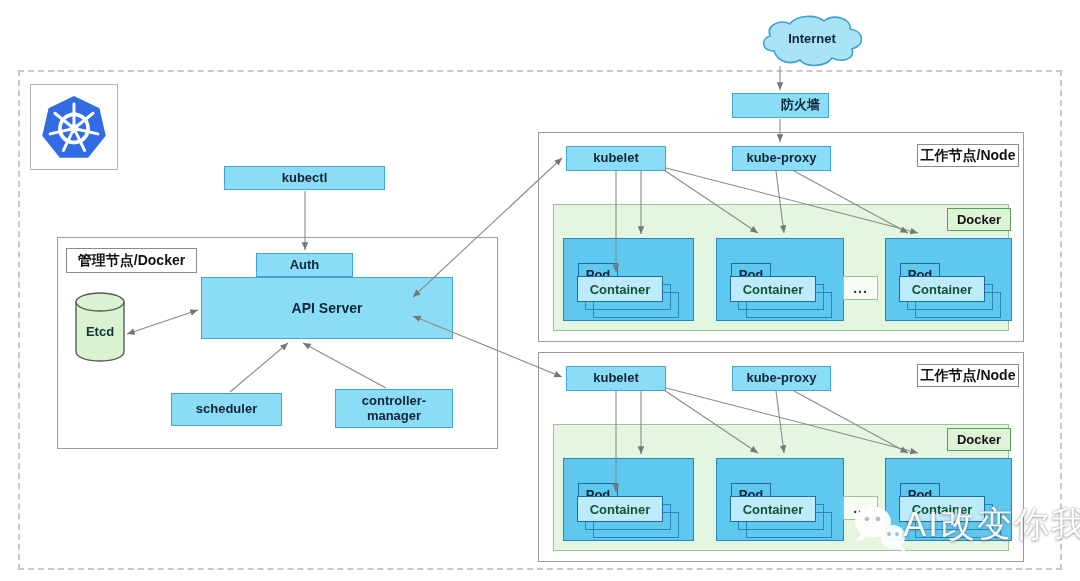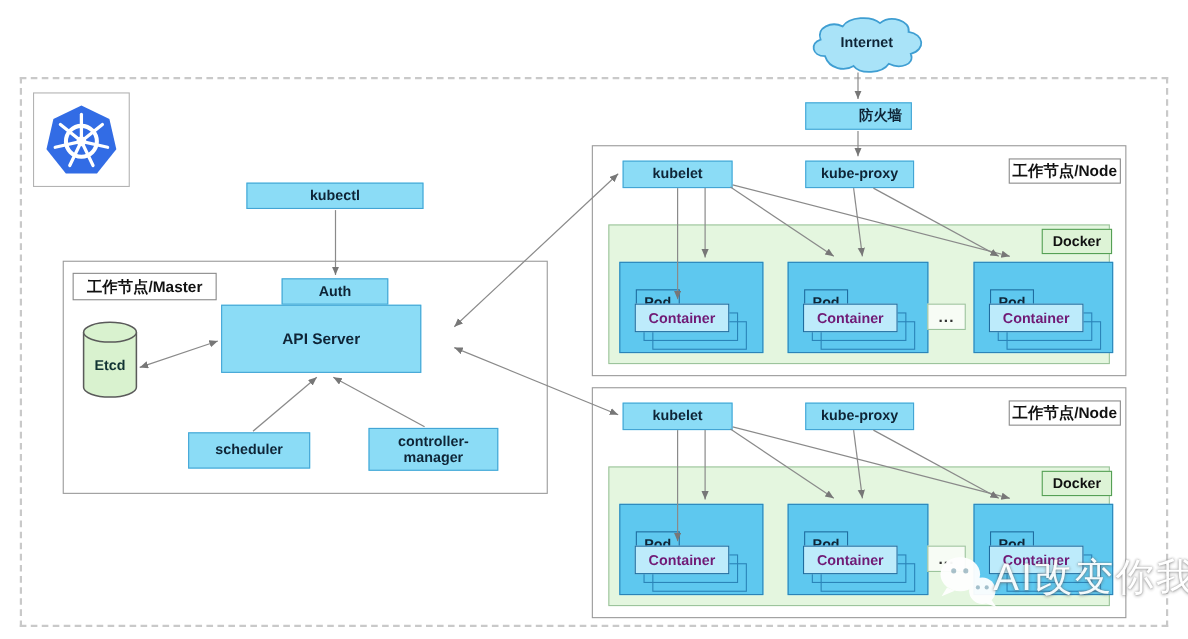--- a/index.html
+++ b/index.html
@@ -45,21 +45,21 @@
     font-size:13px; font-weight:700; color:#0e2436;margin-top:16px;
   }
   .ghost {
     position:absolute; width:86px; height:26px;
     background: transparent; border: 1px solid #2b84b8;
   }
   .container-box {
     position:absolute; left:13px; top:37px; width:86px; height:26px;
     background:#bdebfb; border:1px solid #1f6da0;
     display:flex; align-items:center; justify-content:center;
-    font-size:13px; font-weight:700; color:#701a75;
+    font-size:13px; font-weight:700; color:#14532d;
   }
   .dots-box {
     background:#f7fcf5; border:1px solid #9cc49c;
     display:flex; align-items:center; justify-content:center;
     font-size:14px; font-weight:700; color:#333; letter-spacing:1px;
   }
   .cloud-label {
     position:absolute; left:0; top:20px; width:100%;
     text-align:center; font-size:13px; font-weight:700; color:#0e2436;
   }
@@ -95,46 +95,46 @@
         <line x1="50" y1="52" x2="64.3" y2="81.7"></line>
         <line x1="50" y1="52" x2="35.7" y2="81.7"></line>
         <line x1="50" y1="52" x2="17.8" y2="59.3"></line>
         <line x1="50" y1="52" x2="24.2" y2="31.4"></line>
       </g>
       <circle cx="50" cy="52" r="19" fill="none" stroke="#ffffff" stroke-width="5"></circle>
       <circle cx="50" cy="52" r="6" fill="#ffffff"></circle>
     </svg>
   </div>
 
-  <div class="abs" style="left:730px; top:11px; width:116px; height:58px;">
+  <div class="abs" style="left:754px; top:11px; width:116px; height:58px;">
     <svg width="116" height="58" viewBox="0 0 116 58">
       <path d="M20,40 C8,40 6,28 16,25 C12,14 26,8 36,13 C42,4 62,3 70,10 C80,2 98,8 96,18 C110,20 112,34 98,38 C102,48 88,52 78,47 C72,56 52,57 46,49 C38,54 24,52 20,40 Z" fill="#a9e3f8" stroke="#3f9ed2" stroke-width="1.6"></path>
     </svg>
     <div class="cloud-label">Internet</div>
   </div>
 
   <div class="abs bluebox z3" style="left:732px; top:93px; width:97px; height:25px;padding-left:40px;">
     <span>防火墙</span>
   </div>
 
   <div class="abs frame" style="left:57px; top:237px; width:441px; height:212px;"></div>
 
   <div class="abs whitelabel z3" style="left:66px; top:248px; width:131px; height:25px;">
-    <span>工作节点/Master</span>
+    <span>管理节点/Docker</span>
   </div>
 
   <div class="abs bluebox z3" style="left:224px; top:166px; width:161px; height:24px;">
     <span>kubectl</span>
   </div>
 
   <div class="abs bluebox z3" style="left:256px; top:253px; width:97px; height:24px;">
     <span>Auth</span>
   </div>
 
-  <div class="abs bluebox z3" style="left:201px; top:277px; width:182px; height:62px; font-size:14px;">
+  <div class="abs bluebox z3" style="left:201px; top:277px; width:252px; height:62px; font-size:14px;">
     <span>API Server</span>
   </div>
 
   <div class="abs z3" style="left:74px; top:290px; width:52px; height:74px;">
     <svg width="52" height="74" viewBox="0 0 52 74">
       <path d="M2,12 L2,62 A24,9 0 0 0 50,62 L50,12" fill="#d9f2cf" stroke="#5a5a5a" stroke-width="1.4"></path>
       <ellipse cx="26" cy="12" rx="24" ry="9" fill="#d9f2cf" stroke="#5a5a5a" stroke-width="1.4"></ellipse>
     </svg>
     <div class="etcd-label" style="left:0; top:34px; width:52px;">Etcd</div>
   </div>

